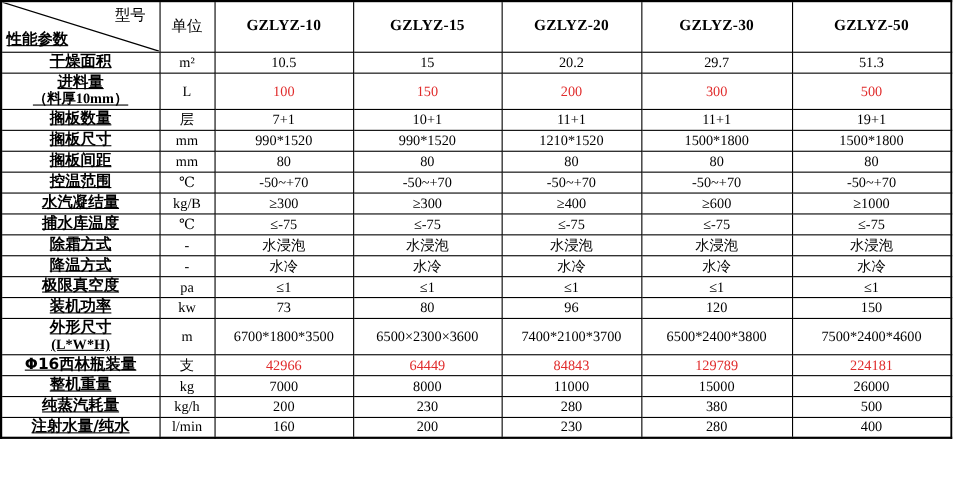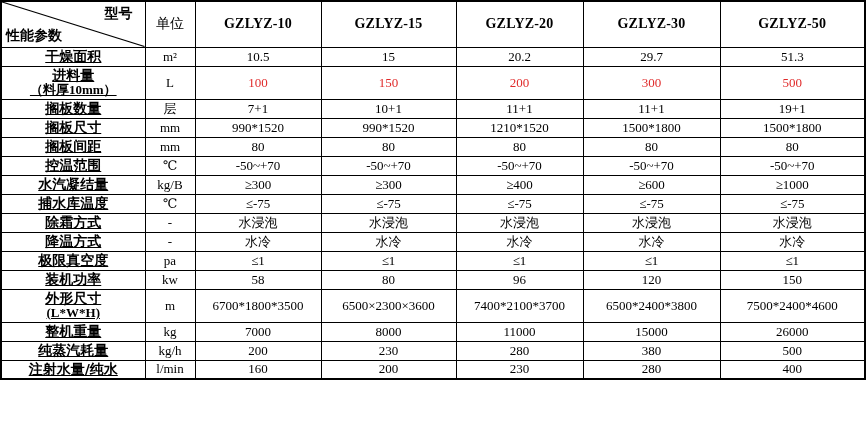--- a/index.html
+++ b/index.html
@@ -23,26 +23,26 @@
     white-space:nowrap;
   }
   tr.head{height:46px;}
   tr.std{height:19px;}
   tr.tall{height:33px;}
   .corner{position:relative;padding:0;}
   .diag{position:absolute;left:0;top:0;width:100%;height:100%;display:block;}
   .corner .tr-lbl{
     position:absolute;top:3px;right:12px;
     font-family:"DejaVu Sans","Liberation Sans",sans-serif;
-    font-weight:bold;font-size:14px;margin-left:16px;
+    font-weight:normal;font-size:14px;margin-left:16px;
   }
   .corner .bl-lbl{
     position:absolute;bottom:2px;left:4px;
     font-family:"DejaVu Sans","Liberation Sans",sans-serif;
-    font-weight:bold;font-size:14px;
+    font-weight:bold;font-size:14px;text-decoration:underline;
   }
   .unit-h{font-size:14px;font-weight:normal;font-family:"DejaVu Sans","Liberation Sans",sans-serif;margin-left:24px;}
   .model-h{font-weight:bold;font-size:14px;letter-spacing:.2px;}
   .lbl{
     font-family:"DejaVu Sans","Liberation Sans",sans-serif;
     font-weight:bold;font-size:14px;line-height:1.1;text-decoration:underline;
   }
   .lbl .l2{display:block;font-family:"Liberation Serif","DejaVu Serif",serif;font-size:13px;}
   .unit{font-size:13px;}
   .val{font-size:13px;}
@@ -188,41 +188,50 @@
     <td class="val">≤1</td>
     <td class="val">≤1</td>
     <td class="val">≤1</td>
     <td class="val">≤1</td>
     <td class="val">≤1</td>
   </tr>
 
   <tr class="std">
     <th class="lbl">装机功率</th>
     <td class="unit">kw</td>
-    <td class="val">58</td>
+    <td class="val">73</td>
     <td class="val">80</td>
     <td class="val">96</td>
     <td class="val">120</td>
     <td class="val">150</td>
   </tr>
 
   <tr class="tall">
     <th class="lbl">
       <span class="l1">外形尺寸</span>
       <span class="l2">(L*W*H)</span>
     </th>
     <td class="unit">m</td>
     <td class="val">6700*1800*3500</td>
     <td class="val">6500×2300×3600</td>
     <td class="val">7400*2100*3700</td>
     <td class="val">6500*2400*3800</td>
     <td class="val">7500*2400*4600</td>
   </tr>
 
 
+  <tr class="std red">
+    <th class="lbl">Φ16西林瓶装量</th>
+    <td class="unit">支</td>
+    <td class="val">42966</td>
+    <td class="val">64449</td>
+    <td class="val">84843</td>
+    <td class="val">129789</td>
+    <td class="val">224181</td>
+  </tr>
 
   <tr class="std">
     <th class="lbl">整机重量</th>
     <td class="unit">kg</td>
     <td class="val">7000</td>
     <td class="val">8000</td>
     <td class="val">11000</td>
     <td class="val">15000</td>
     <td class="val">26000</td>
   </tr>

